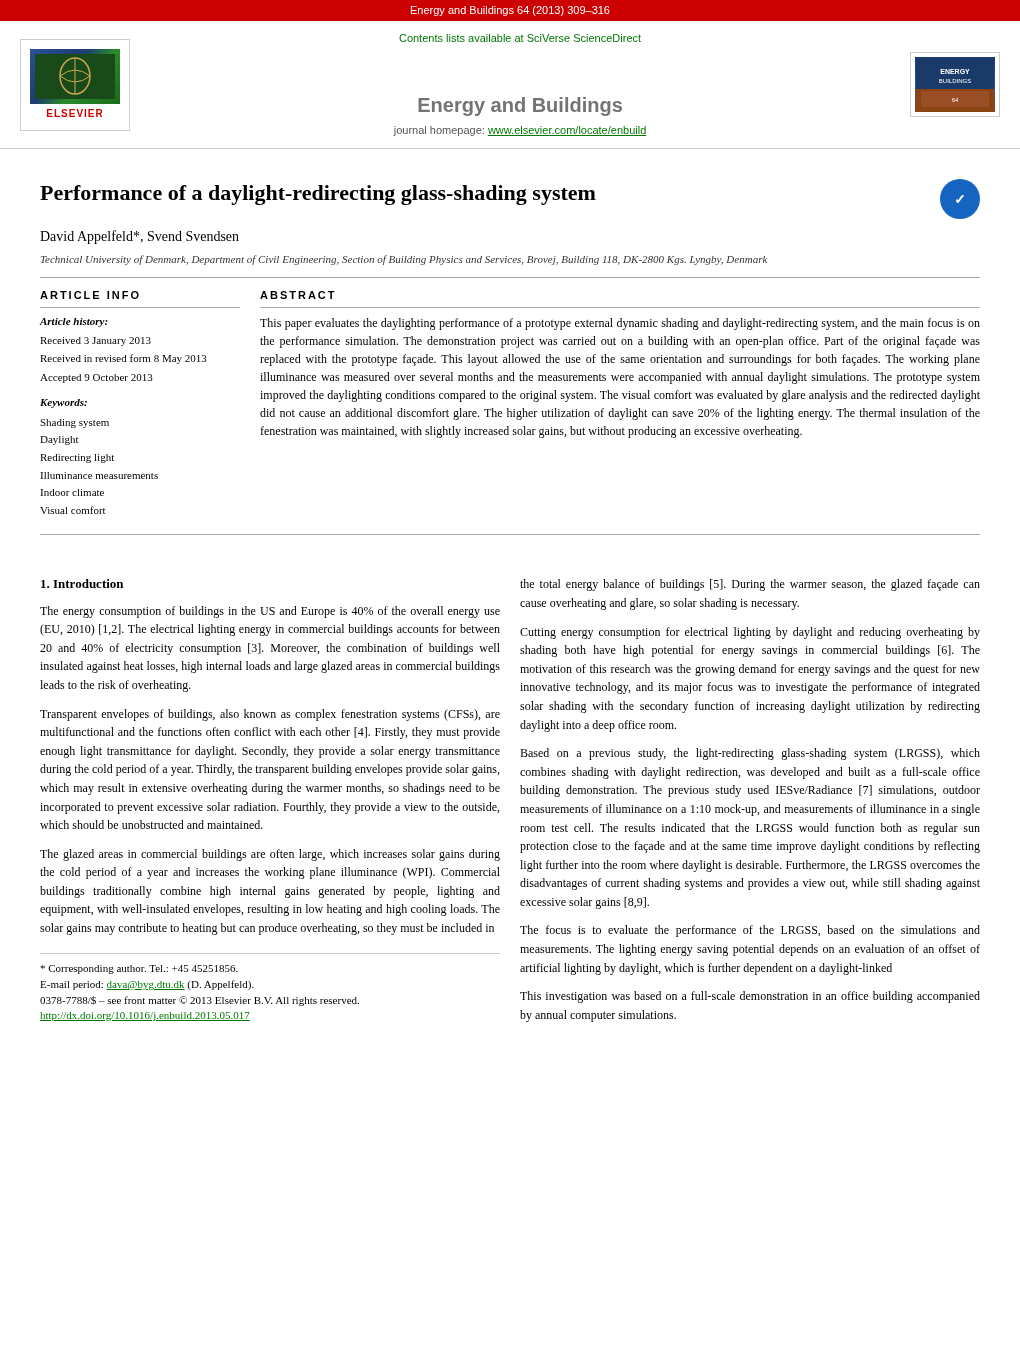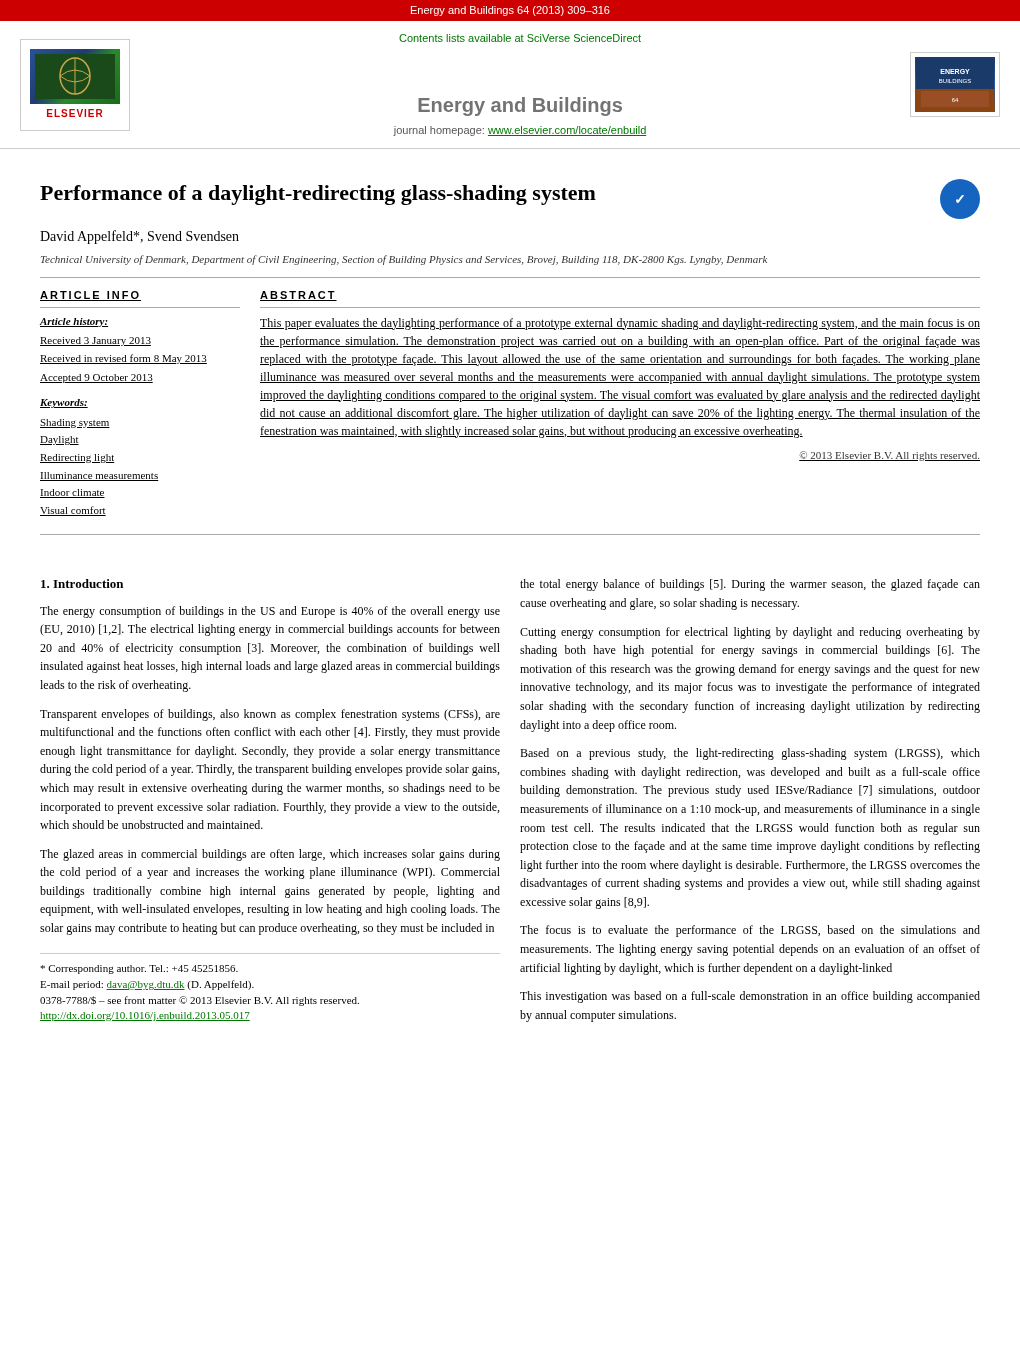--- a/index.html
+++ b/index.html
@@ -138,21 +138,20 @@
     }
     .divider {
       border: none;
       border-top: 1px solid #aaa;
       margin: 10px 0;
     }
     .two-col {
       display: flex;
       gap: 20px;
       margin-top: 10px;
-      text-decoration: underline;
     }
     .left-col {
       width: 200px;
       flex-shrink: 0;
     }
     .right-col { flex: 1; }
     .section-head {
       font-family: Arial, sans-serif;
       font-size: 11px;
       letter-spacing: 2px;
@@ -302,21 +301,20 @@
         <div class="keyword-item">Redirecting light</div>
         <div class="keyword-item">Illuminance measurements</div>
         <div class="keyword-item">Indoor climate</div>
         <div class="keyword-item">Visual comfort</div>
       </div>
     </div>
 
     <div class="right-col">
       <div class="section-head">ABSTRACT</div>
       <div class="abstract-text">This paper evaluates the daylighting performance of a prototype external dynamic shading and daylight-redirecting system, and the main focus is on the performance simulation. The demonstration project was carried out on a building with an open-plan office. Part of the original façade was replaced with the prototype façade. This layout allowed the use of the same orientation and surroundings for both façades. The working plane illuminance was measured over several months and the measurements were accompanied with annual daylight simulations. The prototype system improved the daylighting conditions compared to the original system. The visual comfort was evaluated by glare analysis and the redirected daylight did not cause an additional discomfort glare. The higher utilization of daylight can save 20% of the lighting energy. The thermal insulation of the fenestration was maintained, with slightly increased solar gains, but without producing an excessive overheating.</div>
-      <div class="copyright-line">© 2013 Elsevier B.V. All rights reserved.</div>
     </div>
   </div>
 
   <hr class="divider" style="margin-top:15px;">
 </div>
 
 <div class="main-body">
 
   <div class="body-left">
     <div class="section-title">1. Introduction</div>

